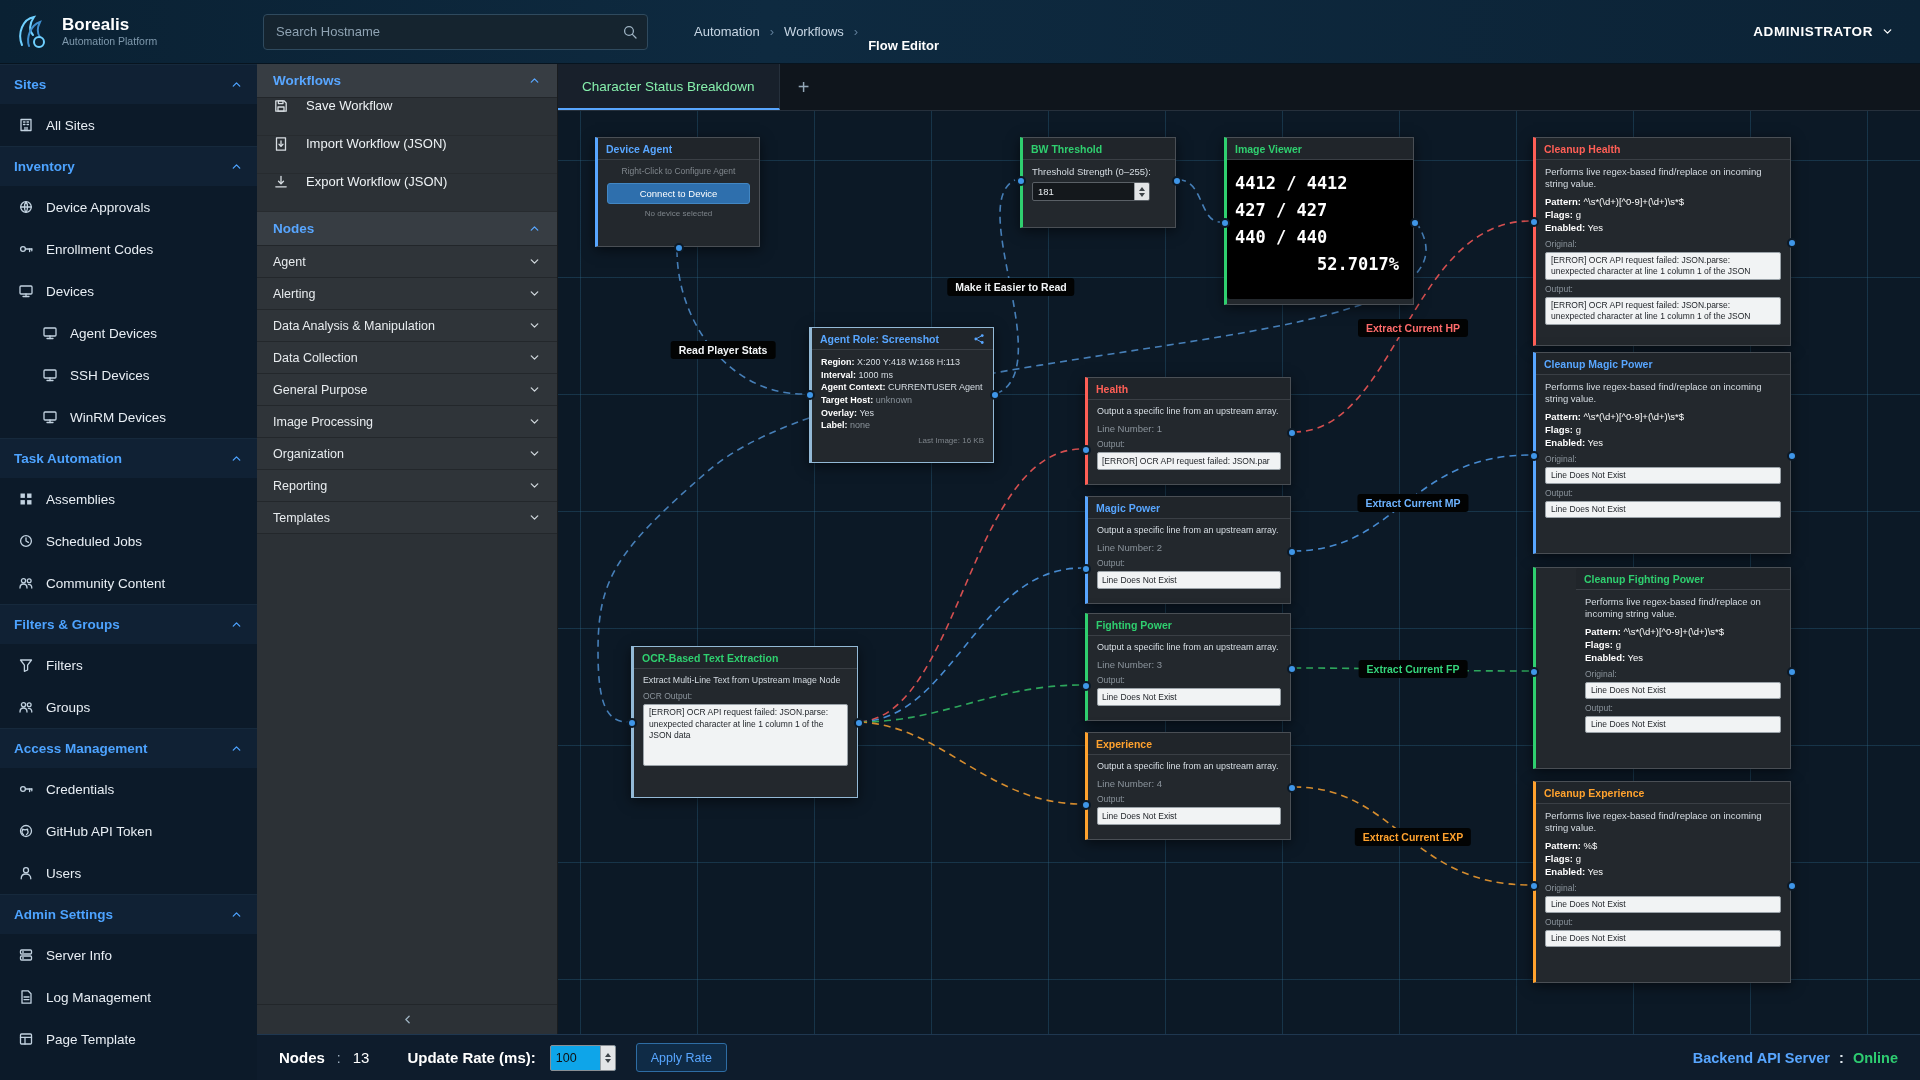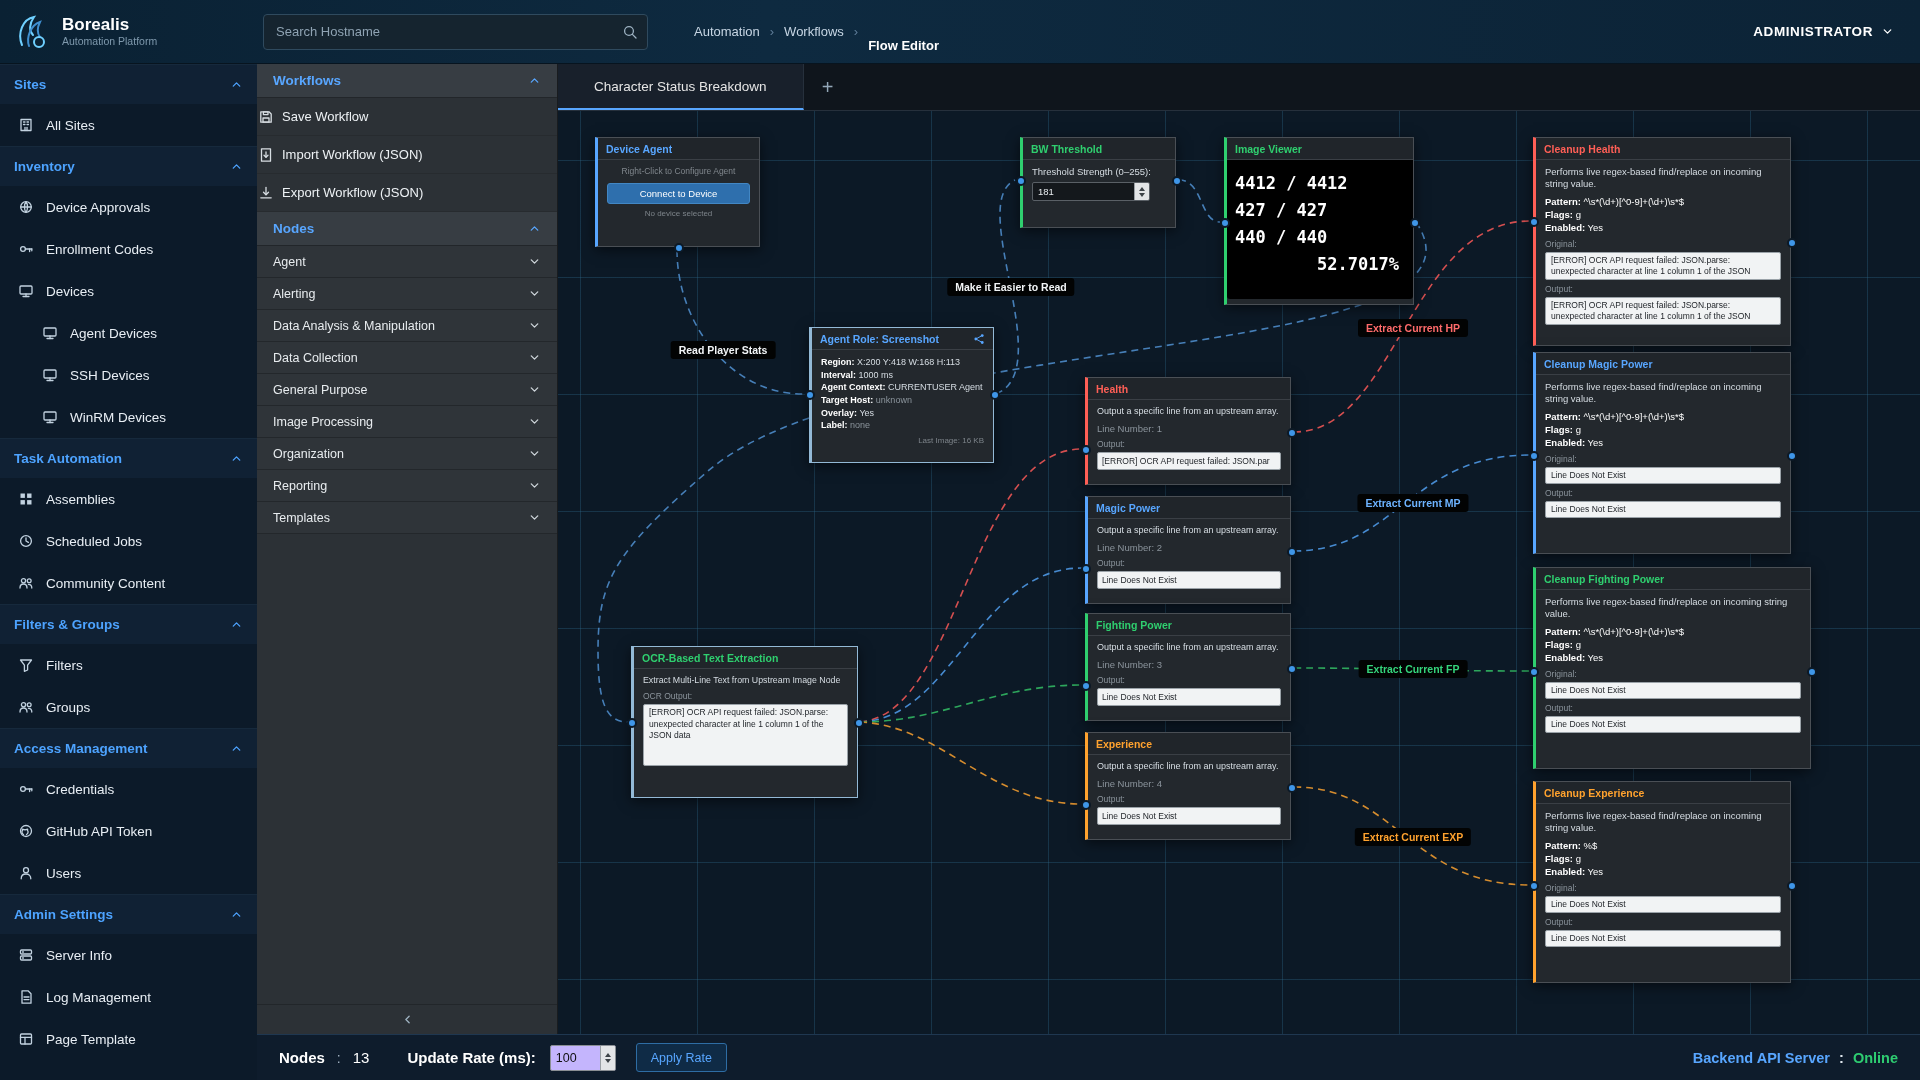--- a/index.html
+++ b/index.html
@@ -41,33 +41,33 @@
   .side-item { height:42px; display:flex; align-items:center; gap:12px; padding:0 14px 0 18px;
     font-size:13.5px; color:#e8eef4; cursor:pointer; }
   .side-item.indent { padding-left:42px; }
   .side-item svg.ic { color:#c2d2e0; }
 
   
   .palette { position:absolute; top:64px; left:257px; width:301px; bottom:46px; background:#2c3136;
     border-right:1px solid #191c1f; display:flex; flex-direction:column; z-index:40; }
   .palette-header { height:34px; flex-shrink:0; background:#373d43; display:flex; align-items:center; justify-content:space-between;
     padding:0 16px; color:#58a6ff; font-weight:bold; font-size:13.5px; border-bottom:1px solid #22262a; cursor:pointer; }
-  .palette-item { height:38px; flex-shrink:0; display:flex; align-items:center; gap:8px; padding:0 1px;
+  .palette-item { height:38px; flex-shrink:0; display:flex; align-items:flex-start; gap:17px; padding:0 16px;
     font-size:13px; color:#eef2f5; border-bottom:1px solid #272b2f; cursor:pointer; }
   .palette-item svg.ic { color:#d7dde2; }
   .palette-cat { height:32px; flex-shrink:0; display:flex; align-items:center; justify-content:space-between; padding:0 16px;
     font-size:12.5px; color:#e8ecef; background:#2f3439; border-bottom:1px solid #23272b; cursor:pointer; }
   .palette-cat svg.chev { color:#cfd6db; }
   .palette-collapse { margin-top:auto; height:30px; display:flex; align-items:center; justify-content:center;
     color:#9fb3c2; border-top:1px solid #22262a; cursor:pointer; }
 
   
   .canvas-area { position:absolute; top:64px; left:558px; right:0; bottom:46px; display:flex; flex-direction:column; }
   .tabbar { height:47px; flex-shrink:0; background:#0f151c; border-bottom:1px solid #26303c; display:flex; align-items:flex-end; }
-  .tab { height:46px; display:flex; align-items:center; padding:0 36px; background:#18202b; color:#e5e5e5;
+  .tab { height:46px; display:flex; align-items:center; padding:0 24px; background:#18202b; color:#86efac;
     font-size:13.5px; border-bottom:2px solid #58a6ff; border-right:1px solid #26303c; cursor:pointer; white-space:nowrap; }
   .tab-add { width:48px; height:46px; display:flex; align-items:center; justify-content:center; color:#93a7b8; font-size:20px; cursor:pointer; }
   .canvas { flex:1; position:relative; overflow:hidden;
     background-color:#0c1926;
     background-image:
       linear-gradient(rgba(52,118,152,0.30) 1px, transparent 1px),
       linear-gradient(90deg, rgba(52,118,152,0.30) 1px, transparent 1px);
     background-size:117px 117px;
     background-position:22px 49px; }
   .edges { position:absolute; left:0; top:0; width:1362px; height:923px; }
@@ -122,21 +122,21 @@
   .regex-line { margin:1px 0; color:#ffffff; }
   .regex-line b { color:#ffffff; }
   .boxlabel { font-size:8.5px; color:#8b949c; margin:4px 0 2px 0; }
 
   
   .statusbar { position:absolute; left:257px; right:0; bottom:0; height:46px; background:#0e1c2c;
     border-top:1px solid #1f3750; display:flex; align-items:center; padding:0 22px; gap:10px; z-index:50; }
   .sb-strong { font-size:15px; font-weight:bold; color:#ffffff; }
   .sb-sep { color:#9fb0bf; font-size:14px; margin:0 2px; }
   .sb-val { font-size:15px; color:#ffffff; }
-  .rate-wrap { display:inline-flex; align-items:stretch; background:#c4b5fd; border:1px solid #8a8f94; border-radius:2px; overflow:hidden; height:26px; width:66px; margin-left:4px; }
+  .rate-wrap { display:inline-flex; align-items:stretch; background:#0ea5e9; border:1px solid #8a8f94; border-radius:2px; overflow:hidden; height:26px; width:66px; margin-left:4px; }
   .rate-input { flex:1; border:none; background:transparent; color:#111; font-size:12.5px; padding:0 5px; font-family:inherit; min-width:0; }
   .apply-btn { height:29px; padding:0 14px; background:#0f2b46; border:1px solid #2e6da4; color:#58a6ff;
     border-radius:3px; font-size:12.5px; margin-left:10px; cursor:pointer; font-family:inherit; }
   .backend { margin-left:auto; display:flex; align-items:center; gap:9px; font-size:14.5px; font-weight:bold; }
   .backend .lbl { color:#58a6ff; } .backend .col { color:#dfe7ee; } .backend .st { color:#2ecc71; }
 </style>
 </head>
 <body>
 
 <div class="topbar">
@@ -662,21 +662,21 @@
         <div class="regex-line"><b>Enabled:</b> <span>Yes</span></div>
         <div class="boxlabel">Original:</div>
         <div class="lightbox">Line Does Not Exist</div>
         <div class="boxlabel">Output:</div>
         <div class="lightbox">Line Does Not Exist</div>
       </div>
       <span class="port in" style="top:98px;"></span>
       <span class="port out" style="top:98px;"></span>
     </div>
 
-    <div class="node acc-green" style="left:975px; top:456px; width:278px; min-height:202px;">
+    <div class="node acc-green" style="left:975px; top:456px; width:258px; min-height:202px;padding-left:40px;">
       <div class="node-header">
         <span class="node-title t-green">Cleanup Fighting Power</span>
       </div>
       <div class="node-body">
         <div class="desc">Performs live regex-based find/replace on incoming string value.</div>
         <div class="regex-line nowrap"><b>Pattern:</b> <span>^\s*(\d+)[^0-9]+(\d+)\s*$</span></div>
         <div class="regex-line"><b>Flags:</b> <span>g</span></div>
         <div class="regex-line"><b>Enabled:</b> <span>Yes</span></div>
         <div class="boxlabel">Original:</div>
         <div class="lightbox">Line Does Not Exist</div>

